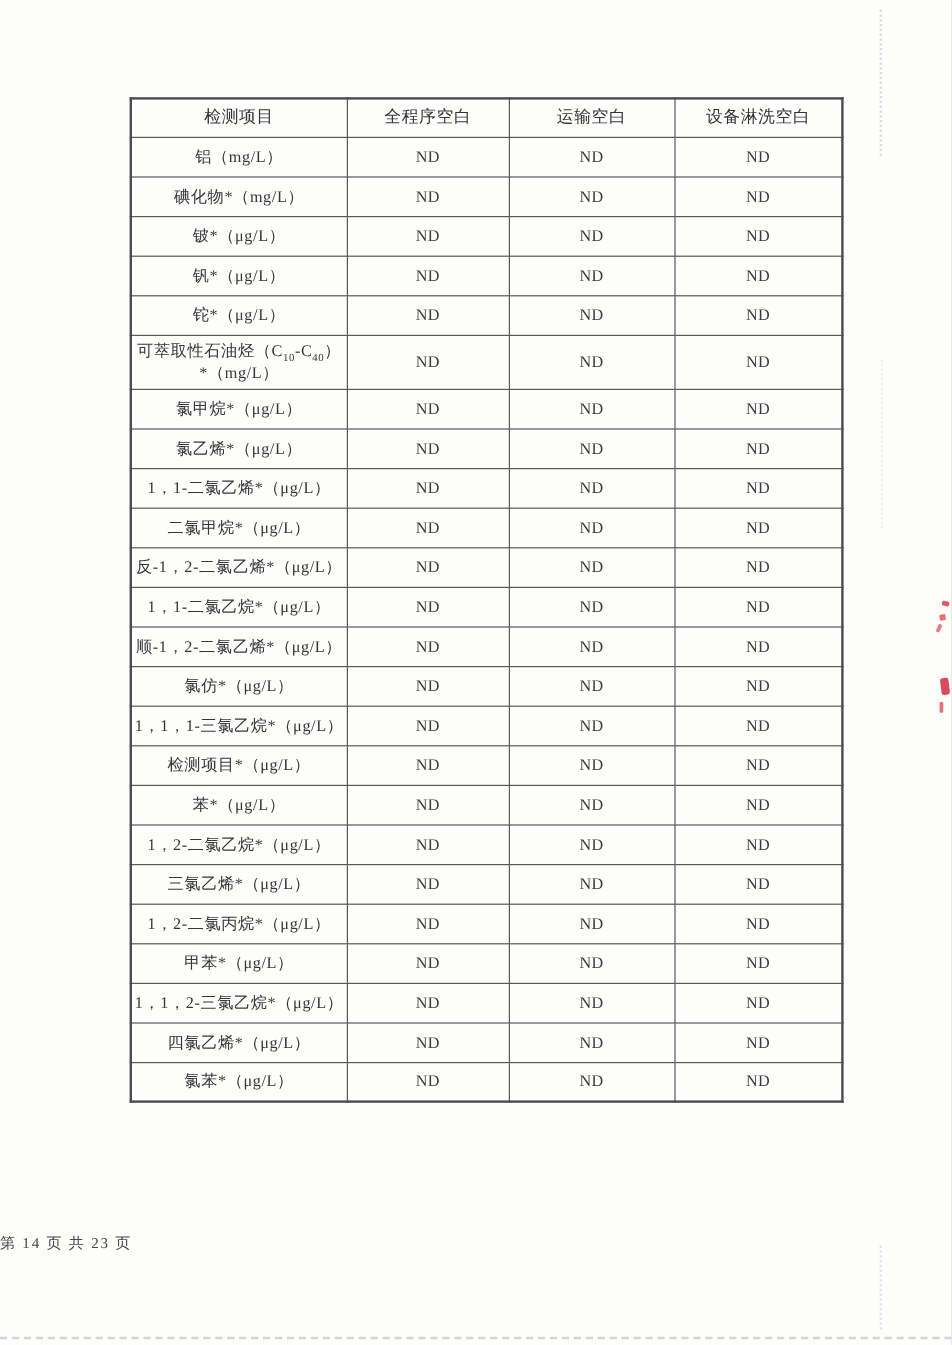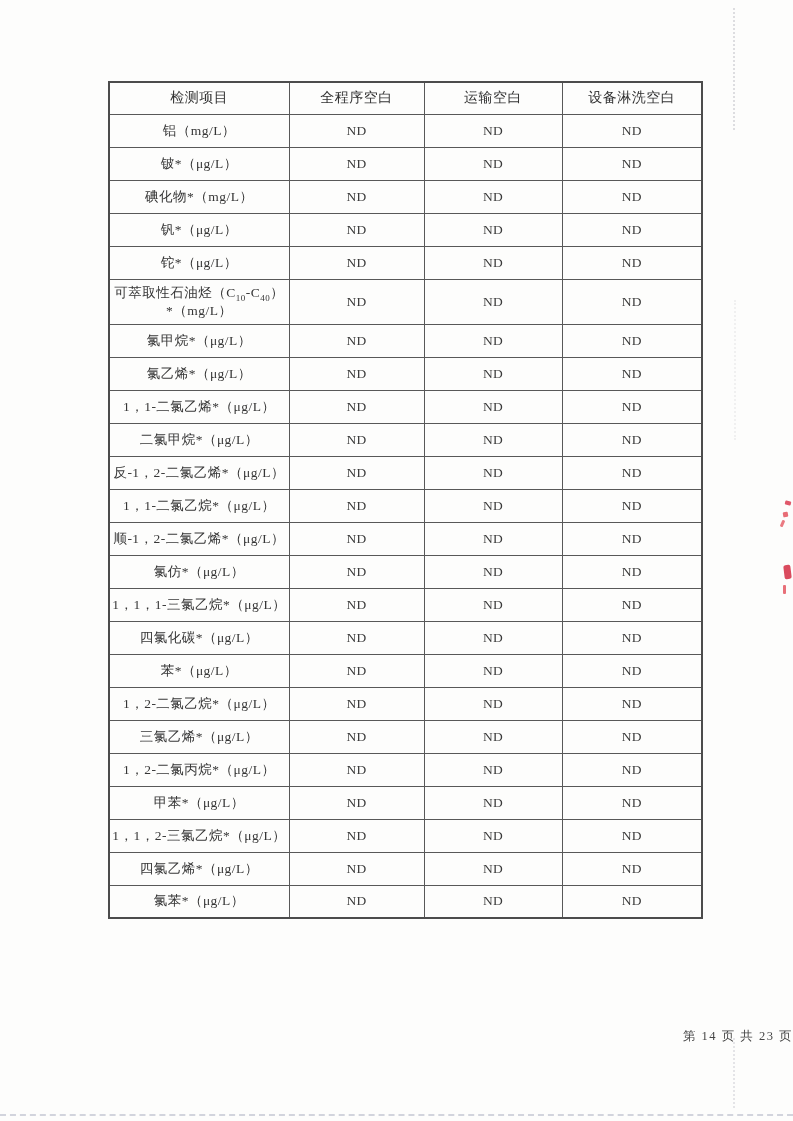--- a/index.html
+++ b/index.html
@@ -34,21 +34,21 @@
   .blank-table thead th { font-size:14px; color:#333; }
   .blank-table tbody tr { height:33px; }
   .blank-table tbody tr.tall { height:45px; }
   td.item-cell  { font-size:13.5px; color:#363636; }
   td.value-cell { font-size:13.5px; color:#3a3a3a; letter-spacing:.3px; }
   td.item-cell sub { font-size:9px; line-height:0; }
 
   
   .footer {
     position:absolute; left:0; top:1028px; width:100%;
-    text-align:right;
+    text-align:left;
     font-size:12.5px; color:#454545;
     letter-spacing:1.5px;
   }
 
   
   .artifact { position:absolute; pointer-events:none; }
   .speckle-top    { left:733px; top:8px;    height:122px; width:0; border-left:2px dotted rgba(140,140,152,.28); }
   .speckle-mid    { left:734px; top:300px;  height:140px; width:0; border-left:2px dotted rgba(150,150,160,.12); }
   .speckle-bottom { left:733px; top:1038px; height:70px;  width:0; border-left:2px dotted rgba(140,140,158,.22); }
   .bottom-edge    { left:0;     top:1114px; width:793px;  height:0; border-top:2px dashed rgba(112,118,148,.30); }
@@ -82,28 +82,28 @@
     <tbody>
     <tr class="data-row">
       <td class="item-cell">铝（mg/L）</td>
       <td class="value-cell">ND</td>
       <td class="value-cell">ND</td>
       <td class="value-cell">ND</td>
     </tr>
 
 
     <tr class="data-row">
+      <td class="item-cell">碘化物*（mg/L）</td>
+      <td class="value-cell">ND</td>
+      <td class="value-cell">ND</td>
+      <td class="value-cell">ND</td>
+    </tr>
+
+    <tr class="data-row">
       <td class="item-cell">铍*（μg/L）</td>
-      <td class="value-cell">ND</td>
-      <td class="value-cell">ND</td>
-      <td class="value-cell">ND</td>
-    </tr>
-
-    <tr class="data-row">
-      <td class="item-cell">碘化物*（mg/L）</td>
       <td class="value-cell">ND</td>
       <td class="value-cell">ND</td>
       <td class="value-cell">ND</td>
     </tr>
 
 
     <tr class="data-row">
       <td class="item-cell">钒*（μg/L）</td>
       <td class="value-cell">ND</td>
       <td class="value-cell">ND</td>
@@ -181,21 +181,21 @@
     </tr>
 
     <tr class="data-row">
       <td class="item-cell">1，1，1-三氯乙烷*（μg/L）</td>
       <td class="value-cell">ND</td>
       <td class="value-cell">ND</td>
       <td class="value-cell">ND</td>
     </tr>
 
     <tr class="data-row">
-      <td class="item-cell">四氯化碳*（μg/L）</td>
+      <td class="item-cell">检测项目*（μg/L）</td>
       <td class="value-cell">ND</td>
       <td class="value-cell">ND</td>
       <td class="value-cell">ND</td>
     </tr>
 
     <tr class="data-row">
       <td class="item-cell">苯*（μg/L）</td>
       <td class="value-cell">ND</td>
       <td class="value-cell">ND</td>
       <td class="value-cell">ND</td>

